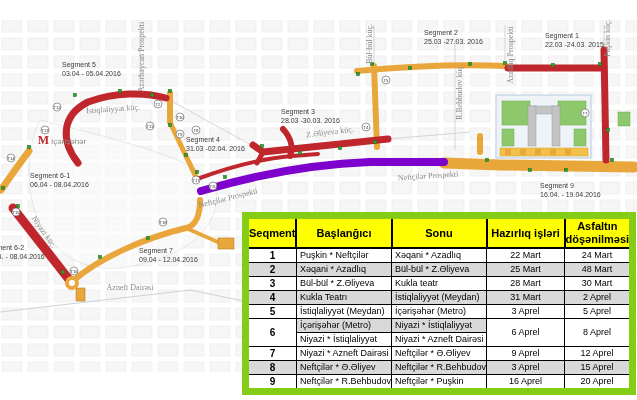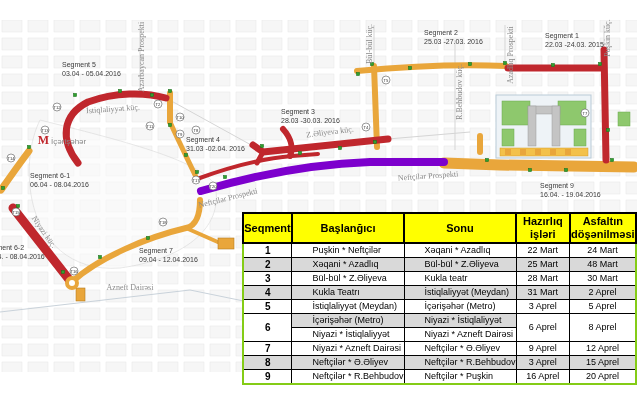--- a/index.html
+++ b/index.html
@@ -11,28 +11,28 @@
   .map-labels{position:absolute;left:0;top:0;width:637px;height:400px;pointer-events:none;}
   .seg-label{position:absolute;font-size:7px;line-height:1.3;color:#3a3a3a;white-space:nowrap;}
   .street-label{position:absolute;font-family:"Liberation Serif",serif;font-size:8px;color:#8a8a8a;
                 white-space:nowrap;transform-origin:center center;}
   .metro-label{position:absolute;font-size:8px;color:#8a8a8a;white-space:nowrap;}
   .metro-label .m{color:#c0272d;font-family:"Liberation Serif",serif;font-weight:bold;font-size:12px;margin-right:2px;}
   .road{fill:none;stroke-linecap:round;stroke-linejoin:round;}
   .road-red{stroke:var(--road-red);}
   .road-orange{stroke:var(--road-orange);}
   .road-purple{stroke:var(--road-purple);}
-  table.sched{position:absolute;left:242px;top:212px;border-collapse:collapse;border:2px solid #84cc16;
+  table.sched{position:absolute;left:242px;top:212px;border-collapse:collapse;border:7px solid #84cc16;
               table-layout:fixed;background:#fff;}
   table.sched th{background:var(--table-header-bg);border:2px solid #000;font-size:11px;
                  font-weight:bold;text-align:center;padding:1px 0;height:26px;line-height:1.15;}
   table.sched td{border:1px solid #000;font-size:9px;height:13px;padding:0;line-height:13px;
                  white-space:nowrap;overflow:hidden;background:#fff;}
   table.sched td.num{text-align:center;font-weight:bold;font-size:10px;}
-  table.sched td.place{padding-left:20px;}
+  table.sched td.place{padding-left:3px;}
   table.sched td.date{text-align:center;}
   table.sched tr.shaded td{background:var(--row-shade);}
   table.sched td.subshade{background:var(--row-shade);}
   .note{position:absolute;top:376px;left:0;width:637px;text-align:center;
         font-family:"Liberation Serif",serif;font-size:15px;color:#000;}
   .note .lbl{font-weight:bold;}
   .note .txt{font-style:italic;}
 </style>
 </head>
 <body>

